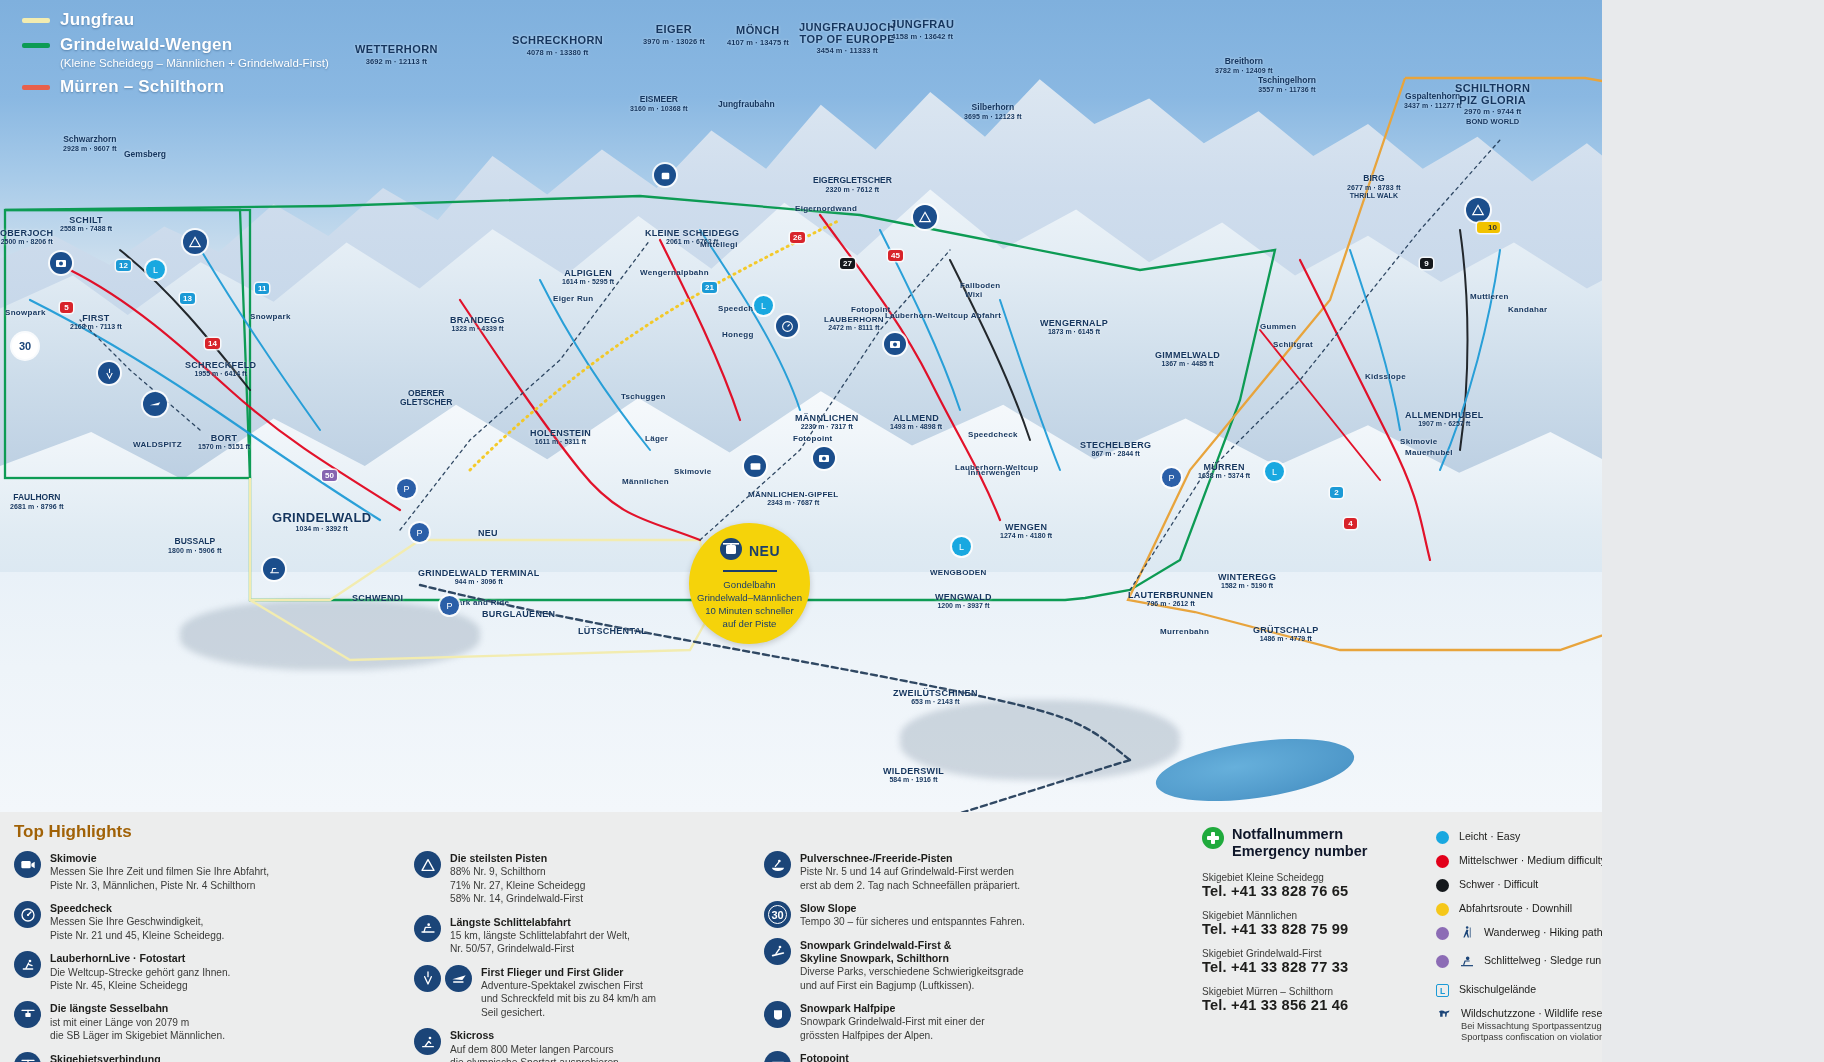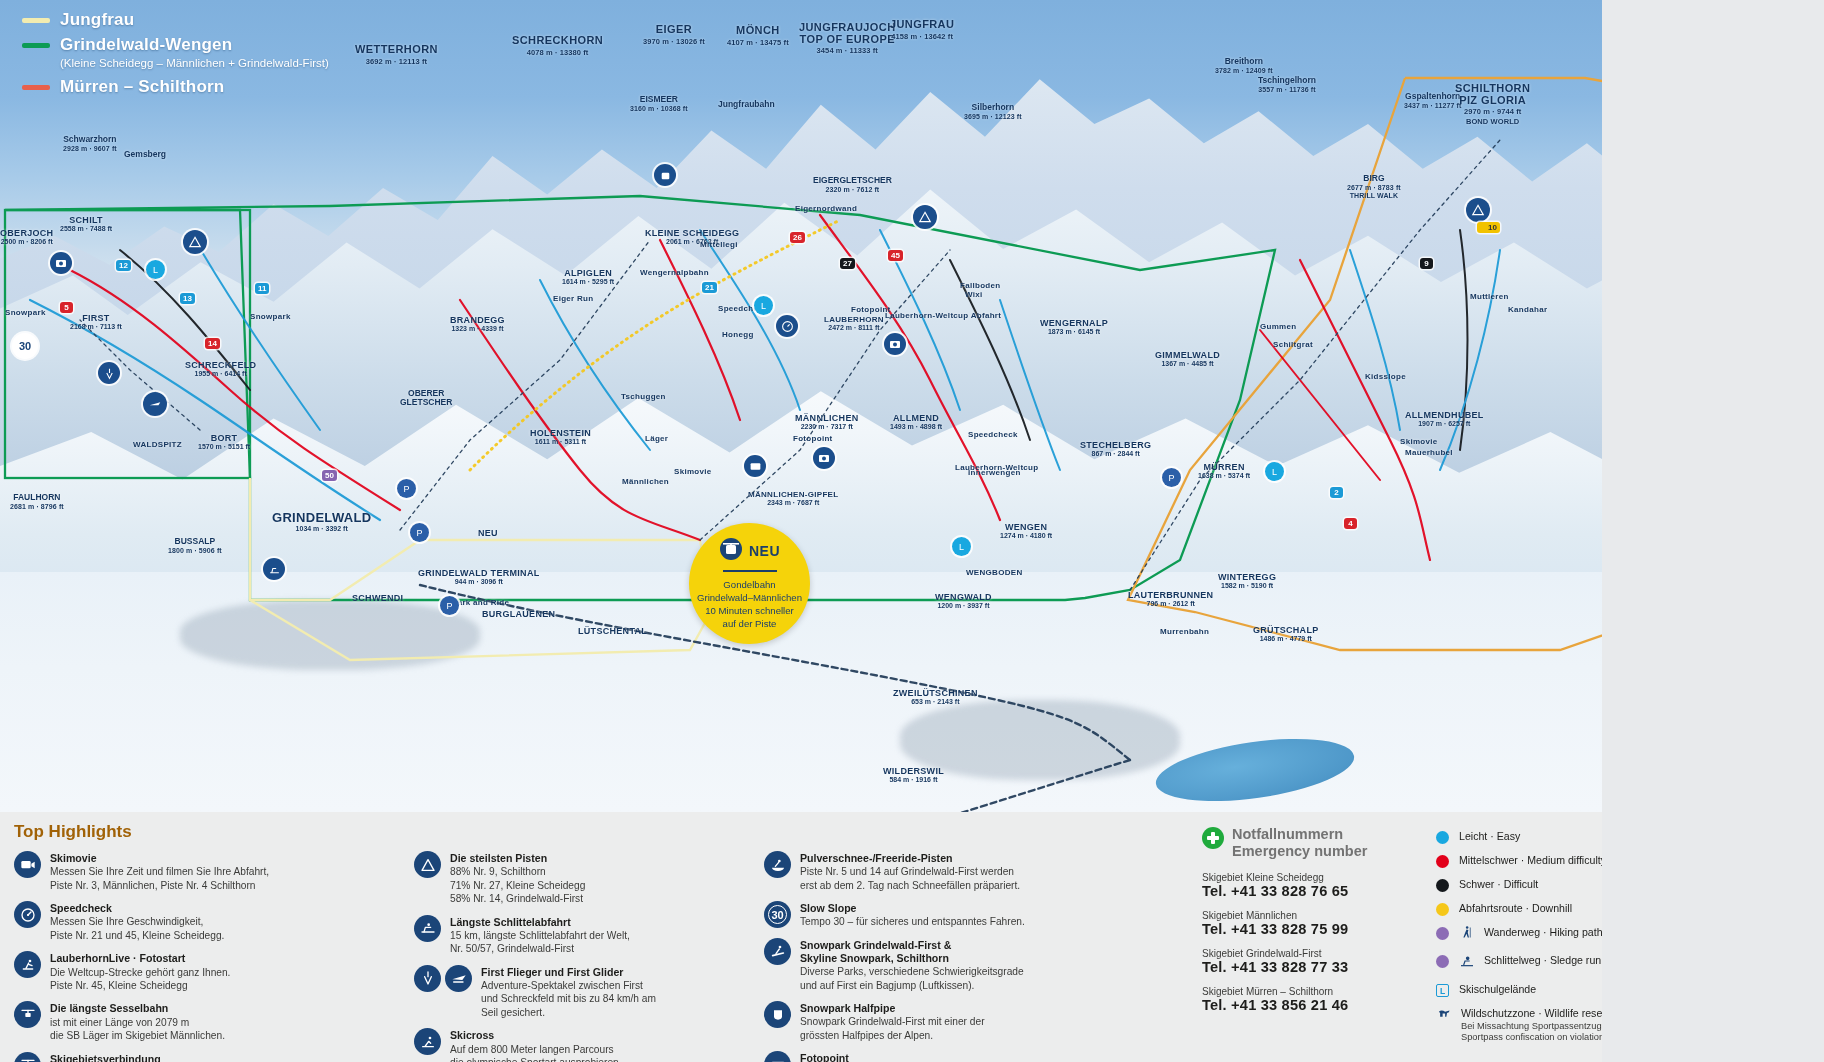--- a/index.html
+++ b/index.html
@@ -137,21 +137,21 @@
   .em-cross {
     width:22px; height:22px; border-radius:50%; background:#1faa3c; flex:none;
     display:flex; align-items:center; justify-content:center; margin-top:1px;
   }
   .em-cross i { position:relative; width:12px; height:12px; display:block; }
   .em-cross i:before, .em-cross i:after {
     content:""; position:absolute; background:#fff; border-radius:1px;
   }
   .em-cross i:before { left:4.2px; top:0; width:3.6px; height:12px; }
   .em-cross i:after  { top:4.2px; left:0; height:3.6px; width:12px; }
-  .em-title { font-size:14.5px; font-weight:bold; color:#737373; line-height:1.2; }
+  .em-title { font-size:14.5px; font-weight:bold; color:#0f172a; line-height:1.2; }
   .em-block { margin-top: 11px; }
   .em-region { font-size: 10px; color:#3b3b39; }
   .em-tel { font-size: 14.6px; font-weight: bold; color:#1d1d1b; letter-spacing:.2px; }
 
   
   #difficulty { padding: 18px 0 0 18px; width: 250px; }
   .df-row { display:flex; align-items:flex-start; gap: 10px; margin-bottom: 10px; }
   .df-dot { width:13px; height:13px; border-radius:50%; flex:none; margin-top:1px; }
   .df-sq { width:13px; height:13px; border:1.5px solid #1b9ad6; border-radius:2px;
            color:#1b9ad6; font-size:8.5px; font-weight:bold; display:flex;
@@ -396,21 +396,21 @@
           <div class="pl-alt">1873 m · 6145 ft</div>
         </div>
         <div class="place sm" style="left: 890px; top: 413px;">
           <div class="pl-name">ALLMEND</div>
           <div class="pl-alt">1493 m · 4898 ft</div>
         </div>
         <div class="place sm" style="left: 1000px; top: 522px;">
           <div class="pl-name">WENGEN</div>
           <div class="pl-alt">1274 m · 4180 ft</div>
         </div>
-        <div class="place tiny" style="left: 930px; top: 568px; margin-left: 36px;">
+        <div class="place tiny" style="left: 930px; top: 568px;">
           <div class="pl-name">WENGBODEN</div>
         </div>
         <div class="place sm" style="left: 935px; top: 592px;">
           <div class="pl-name">WENGWALD</div>
           <div class="pl-alt">1200 m · 3937 ft</div>
         </div>
         <div class="place sm" style="left: 1080px; top: 440px;">
           <div class="pl-name">STECHELBERG</div>
           <div class="pl-alt">867 m · 2844 ft</div>
         </div>

